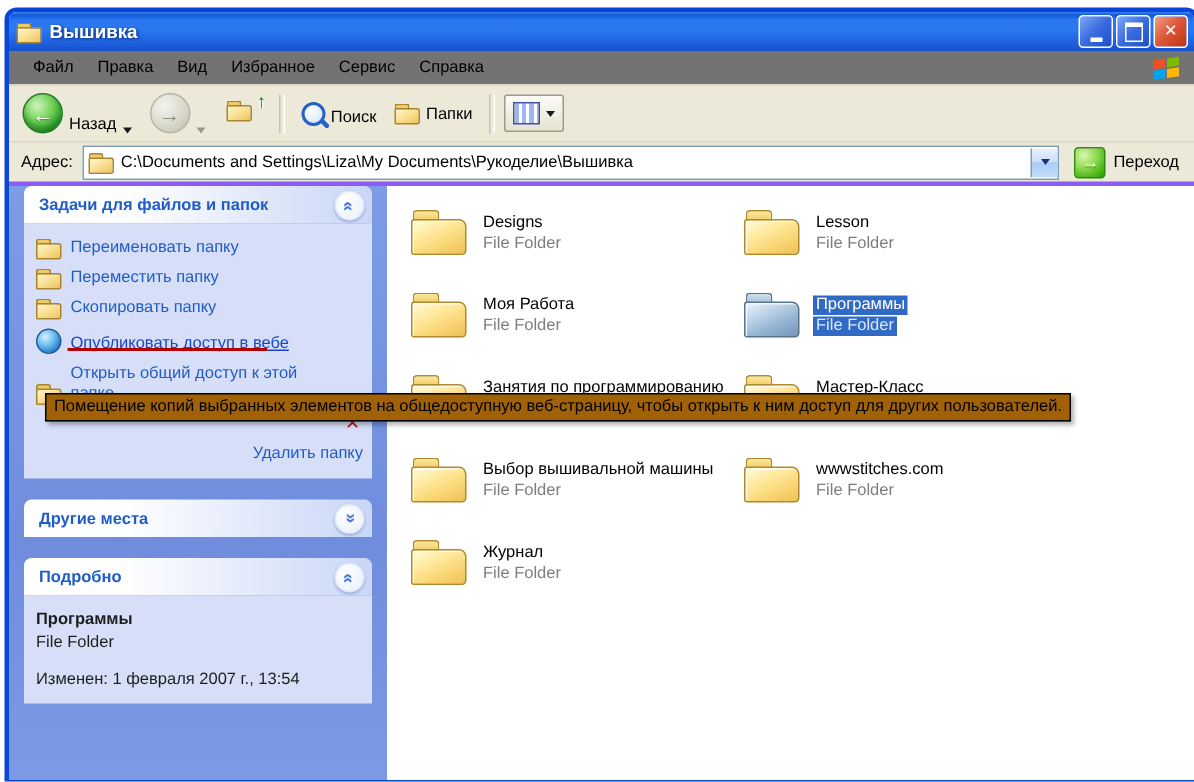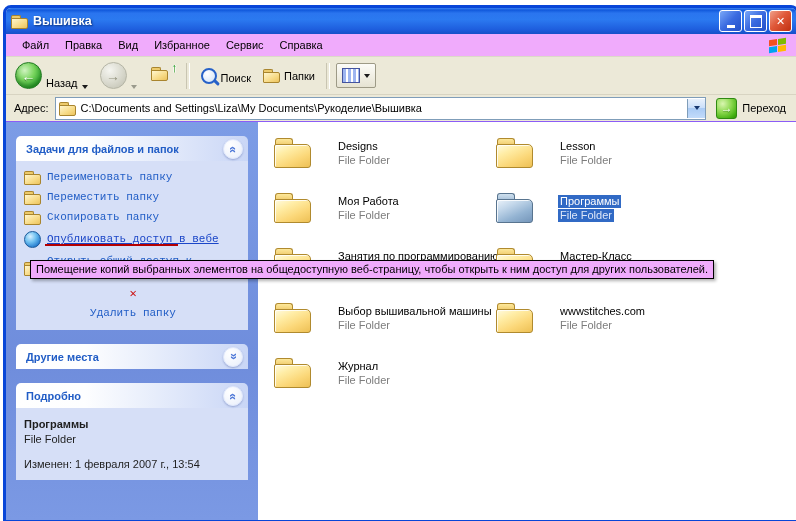--- a/index.html
+++ b/index.html
@@ -15,21 +15,21 @@
     white-space:nowrap;overflow:hidden;}
   .win-controls{display:flex;gap:2px;}
   .wbtn{width:21px;height:20px;border-radius:3px;border:1px solid #fff;display:flex;align-items:center;justify-content:center;cursor:pointer;}
   .wbtn.minmax{background:linear-gradient(135deg,#7aa8f8 0%,#3a6ae0 50%,#2250c8 100%);}
   .wbtn.close{background:linear-gradient(135deg,#f0a08a 0%,#e0593a 45%,#c03010 100%);}
   .glyph-min{width:8px;height:3px;background:#fff;align-self:flex-end;margin:0 auto 3px;}
   .glyph-max{width:10px;height:9px;border:1px solid #fff;border-top:3px solid #fff;}
   .glyph-close::before{content:"\2715";color:#fff;font-weight:bold;font-size:11px;line-height:1;}
 
   
-  .menubar{height:22px;flex:none;display:flex;align-items:center;padding:0 6px 0 8px;background:#f0abfc;border-bottom:1px solid #dcd8c8;}
+  .menubar{height:22px;flex:none;display:flex;align-items:center;padding:0 6px 0 8px;background:#737373;border-bottom:1px solid #dcd8c8;}
   .menu-item{padding:3px 8px;cursor:pointer;}
   .winlogo{margin-left:auto;margin-right:4px;display:grid;grid-template-columns:8px 8px;grid-template-rows:6px 6px;gap:1px;transform:skewY(-8deg);}
   .fq{display:block;}
   .fq.r{background:#f25022;} .fq.g{background:#7fba00;} .fq.b{background:#00a4ef;} .fq.y{background:#ffb900;}
 
   
   .toolbar{height:37px;flex:none;display:flex;align-items:center;padding:0 4px;gap:2px;background:#ece9d8;border-bottom:1px solid #d8d4c2;}
   .tb-btn{display:flex;align-items:flex-end;gap:4px;padding:3px 5px;border-radius:3px;cursor:pointer;}
   .circle{width:25px;height:25px;border-radius:50%;display:flex;align-items:center;justify-content:center;flex:none;}
   .circle.green{background:radial-gradient(circle at 35% 30%,#cff3c0 0%,#79d55e 40%,#35a832 72%,#1c7f1f 100%);
@@ -44,89 +44,89 @@
   .tb-sep{width:2px;height:26px;border-left:1px solid #c9c5b2;border-right:1px solid #fff;margin:0 4px;flex:none;}
   .up-wrap{position:relative;width:22px;height:17px;margin:0 2px;}
   .up-arrow{position:absolute;top:-7px;right:-5px;}
   .up-arrow::before{content:"\2191";color:#149414;font-weight:bold;font-size:13px;text-shadow:1px 0 0 #fff,-1px 0 0 #fff;}
   .magnifier{width:12px;height:12px;border:2px solid #2661c8;border-radius:50%;background:radial-gradient(circle at 35% 30%,#fff,#cfe2f8);position:relative;flex:none;}
   .magnifier::after{content:"";position:absolute;width:7px;height:3px;background:#2661c8;border-radius:2px;transform:rotate(45deg);right:-5px;bottom:-2px;}
   .btn-views{border:1px solid #9d9a86;background:linear-gradient(180deg,#fcfcf8,#e6e3d2);padding:4px 5px;display:flex;align-items:center;gap:4px;cursor:pointer;border-radius:2px;}
   .views-icon{width:16px;height:13px;border:1px solid #44539e;background:repeating-linear-gradient(90deg,#9db5f0 0 3px,#fff 3px 5px);}
 
   
-  .addressbar{height:26px;flex:none;display:flex;align-items:center;gap:6px;padding:0 6px 0 8px;background:#ece9d8;border-bottom:1px solid #8b5cf6;}
+  .addressbar{height:26px;flex:none;display:flex;align-items:center;gap:6px;padding:0 6px 0 8px;background:#ece9d8;border-bottom:3px solid #8b5cf6;}
   .addr-combo{flex:1;height:21px;border:1px solid #7f9db9;background:#fff;display:flex;align-items:center;gap:5px;padding-left:3px;cursor:text;}
   .addr-value{flex:1;white-space:nowrap;overflow:hidden;}
   .combo-btn{width:17px;height:19px;margin-left:auto;border-left:1px solid #7f9db9;display:flex;align-items:center;justify-content:center;cursor:pointer;
     background:linear-gradient(180deg,#e9f1fc 0%,#cbdffa 45%,#aacbf5 50%,#c2dbfa 100%);}
   .combo-btn .dd{border-top-color:#16366e;}
   .btn-go{display:flex;align-items:center;gap:5px;padding:2px 4px;cursor:pointer;}
   .go-icon{width:19px;height:19px;border-radius:3px;border:1px solid #2f8a12;display:flex;align-items:center;justify-content:center;flex:none;
     background:radial-gradient(circle at 30% 25%,#d9f6b0 0%,#8bd84e 45%,#46b213 80%,#318f07 100%);}
   .go-icon::before{content:"\2192";color:#fff;font-weight:bold;font-size:12px;text-shadow:0 1px 1px rgba(0,60,0,.5);}
 
   
   .main{flex:1;display:flex;position:relative;overflow:hidden;}
 
-  .taskpane{width:232px;flex:none;background:linear-gradient(180deg,#7c9ce6 0%,#6f8ddc 60%,#7b99e4 100%);padding:14px 10px 10px;overflow:hidden;}
+  .taskpane{width:232px;flex:none;background:linear-gradient(180deg,#7c9ce6 0%,#6f8ddc 60%,#7b99e4 100%);padding:0 10px 10px;overflow:hidden;}
   .section{margin-bottom:14px;}
   .section-header{height:25px;background:linear-gradient(90deg,#ffffff 0%,#fdfeff 30%,#c9d6f6 100%);border-radius:5px 5px 0 0;
     display:flex;align-items:center;justify-content:space-between;padding:0 5px 0 10px;color:#215dc6;font-weight:bold;cursor:pointer;}
   .chevron-btn{width:18px;height:18px;border-radius:50%;flex:none;background:radial-gradient(circle at 35% 30%,#ffffff,#e8eefb);
     border:1px solid #dfe7fb;box-shadow:0 1px 2px rgba(20,40,120,.3);display:flex;align-items:center;justify-content:center;color:#4f79d8;cursor:pointer;}
   .chev{display:inline-block;font-weight:bold;font-size:12px;letter-spacing:-1px;line-height:1;}
   .chev::before{content:"\00AB";}
   .chev.up{transform:rotate(90deg);}
   .chev.down{transform:rotate(-90deg);}
   .section-body{background:#d6dff7;padding:8px 6px 8px 8px;}
 
-  .task-item{display:flex;align-items:center;gap:6px;margin:2px 0 7px;color:#215dc6;cursor:pointer;position:relative;line-height:13px;font-family:Liberation Mono, monospace;}
+  .task-item{display:flex;align-items:flex-end;gap:6px;margin:2px 0 7px;color:#215dc6;cursor:pointer;position:relative;line-height:13px;}
   .task-item:last-child{margin-bottom:2px;flex-direction:column;}
   .task-label{max-width:172px;}
   .task-item.highlighted .task-label{color:#1b46c8;text-decoration:underline;}
   .task-item.highlighted::after{content:"";position:absolute;left:21px;top:13px;width:133px;height:2px;background:#b40000;}
   .task-icon{flex:none;}
   .icon-x{width:14px;text-align:center;flex:none;}
   .icon-x::before{content:"\2715";color:#cc1111;font-weight:bold;font-size:12px;line-height:13px;}
   .globe{width:15px;height:15px;border-radius:50%;flex:none;border:1px solid #1b5a9a;
     background:radial-gradient(circle at 35% 30%,#d8f0ff 0%,#6fc0f0 40%,#2a7fd0 75%,#1860a8 100%);}
   .envelope{width:16px;height:11px;margin-top:1px;flex:none;background:linear-gradient(#fdfdf8,#e8e4d0);border:1px solid #8a8a7a;position:relative;}
   .envelope::before{content:"";position:absolute;left:0;top:0;border-left:7px solid transparent;border-right:7px solid transparent;border-top:5px solid #c8c4b0;}
 
   .details-body{padding:10px 8px;color:#1e1e1e;}
   .details-name{font-weight:bold;}
   .details-type{margin-top:3px;}
   .details-modified{margin-top:13px;}
 
   
   .content{flex:1;background:#fff;position:relative;}
   .folder-grid{position:absolute;left:16px;top:16px;display:grid;grid-template-columns:222px 222px;grid-template-rows:repeat(5,55px);grid-auto-flow:column;}
-  .folder-item{display:flex;align-items:flex-start;gap:25px;cursor:pointer;}
+  .folder-item{display:flex;align-items:flex-start;gap:9px;cursor:pointer;}
   .folder-text{display:flex;flex-direction:column;padding-top:2px;}
   .folder-name{line-height:13px;padding:0 2px;width:max-content;}
   .folder-type{line-height:13px;color:#7d7d7d;padding:0 2px;margin-top:1px;width:max-content;}
   .folder-item.selected .folder-name{background:#316ac5;color:#fff;}
   .folder-item.selected .folder-type{background:#316ac5;color:#dce6f8;}
 
   .xp-folder{width:37px;height:29px;position:relative;flex:none;}
   .xp-folder::before{content:"";position:absolute;left:1px;top:0;width:16px;height:8px;
     background:linear-gradient(#fde89a,#ecc25f);border:1px solid #b08a2e;border-bottom:none;border-radius:3px 3px 0 0;}
   .xp-folder::after{content:"";position:absolute;left:0;top:6px;width:35px;height:22px;
     background:linear-gradient(155deg,#fffbe0 0%,#ffeda6 30%,#fbd778 65%,#edc055 100%);
     border:1px solid #b08a2e;border-radius:2px 5px 3px 2px;box-shadow:inset 1px 1px 0 rgba(255,255,255,.8);}
   .xp-folder.selected-icon::before{background:linear-gradient(#cfe0ee,#9cb8d4);border-color:#58748f;}
   .xp-folder.selected-icon::after{background:linear-gradient(155deg,#eaf2fa 0%,#c3d7ea 30%,#93b3d2 65%,#7596ba 100%);border-color:#58748f;}
 
   .mini-folder{width:17px;height:13px;position:relative;flex:none;display:inline-block;}
   .mini-folder::before{content:"";position:absolute;left:0;top:0;width:8px;height:4px;background:#edcb6d;border:1px solid #a9852e;border-bottom:none;border-radius:2px 2px 0 0;}
   .mini-folder::after{content:"";position:absolute;left:0;top:3px;width:15px;height:9px;
     background:linear-gradient(150deg,#fff6cf,#f7da85 60%,#ecc35e);border:1px solid #a9852e;border-radius:1px 2px 2px 1px;}
 
-  .tooltip{position:absolute;left:24px;top:138px;z-index:40;background:#f0abfc;border:1px solid #000;
+  .tooltip{position:absolute;left:24px;top:138px;z-index:40;background:#a16207;border:1px solid #000;
     padding:2px 5px 3px;white-space:nowrap;box-shadow:2px 2px 3px rgba(0,0,0,.3);color:#000;}
 </style>
 </head>
 <body>
 
 <div class="window">
 
   <div class="titlebar">
     <span class="mini-folder"></span>
     <span class="title-text">Вышивка</span>

